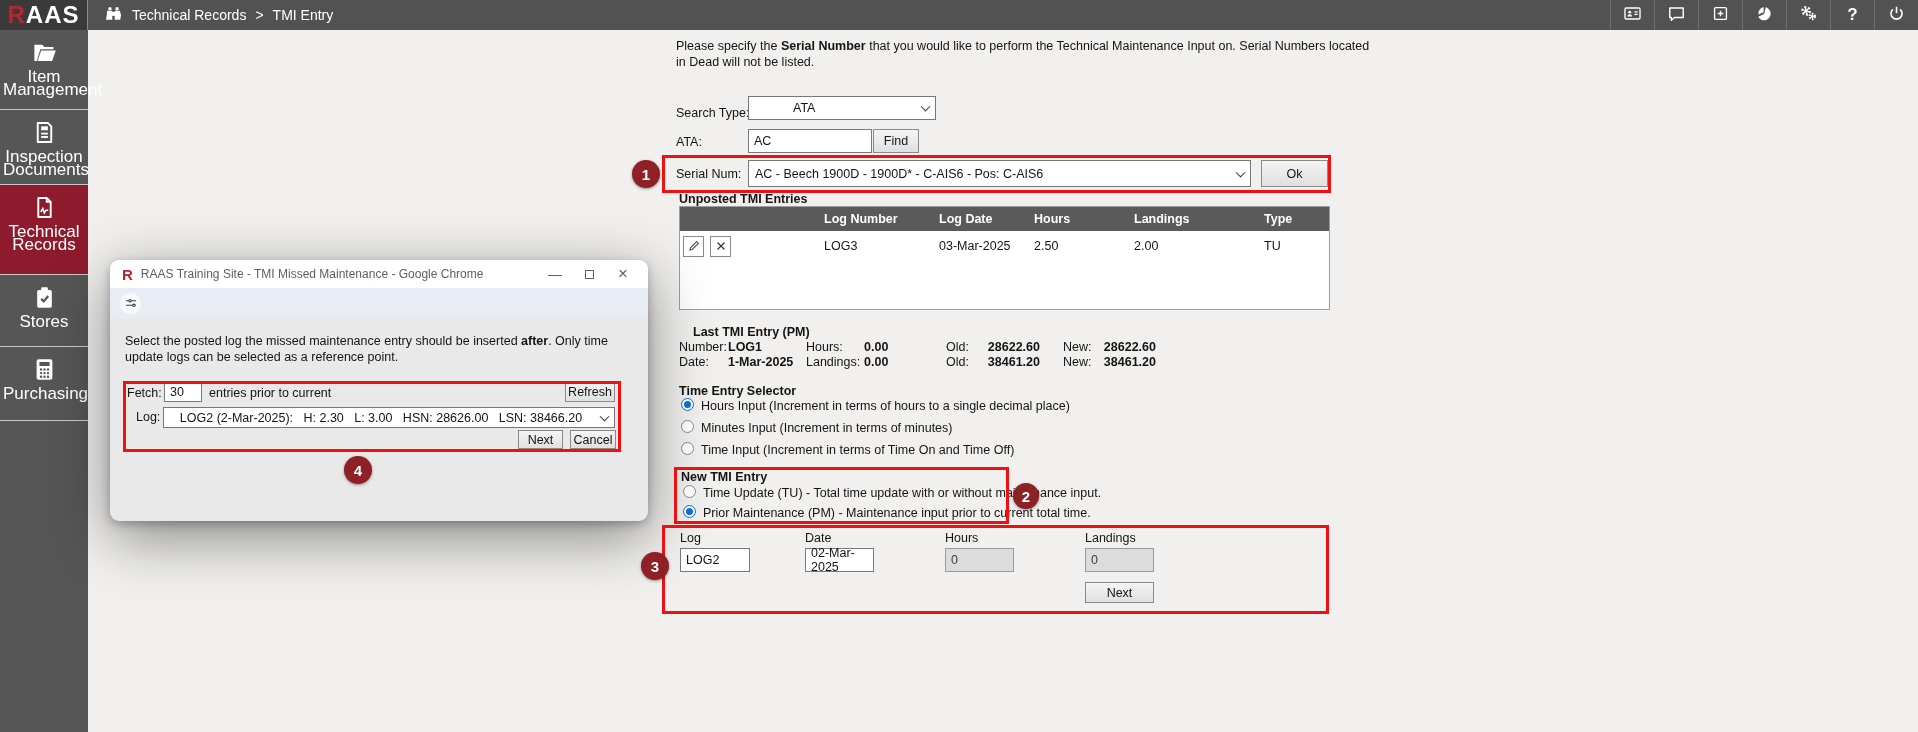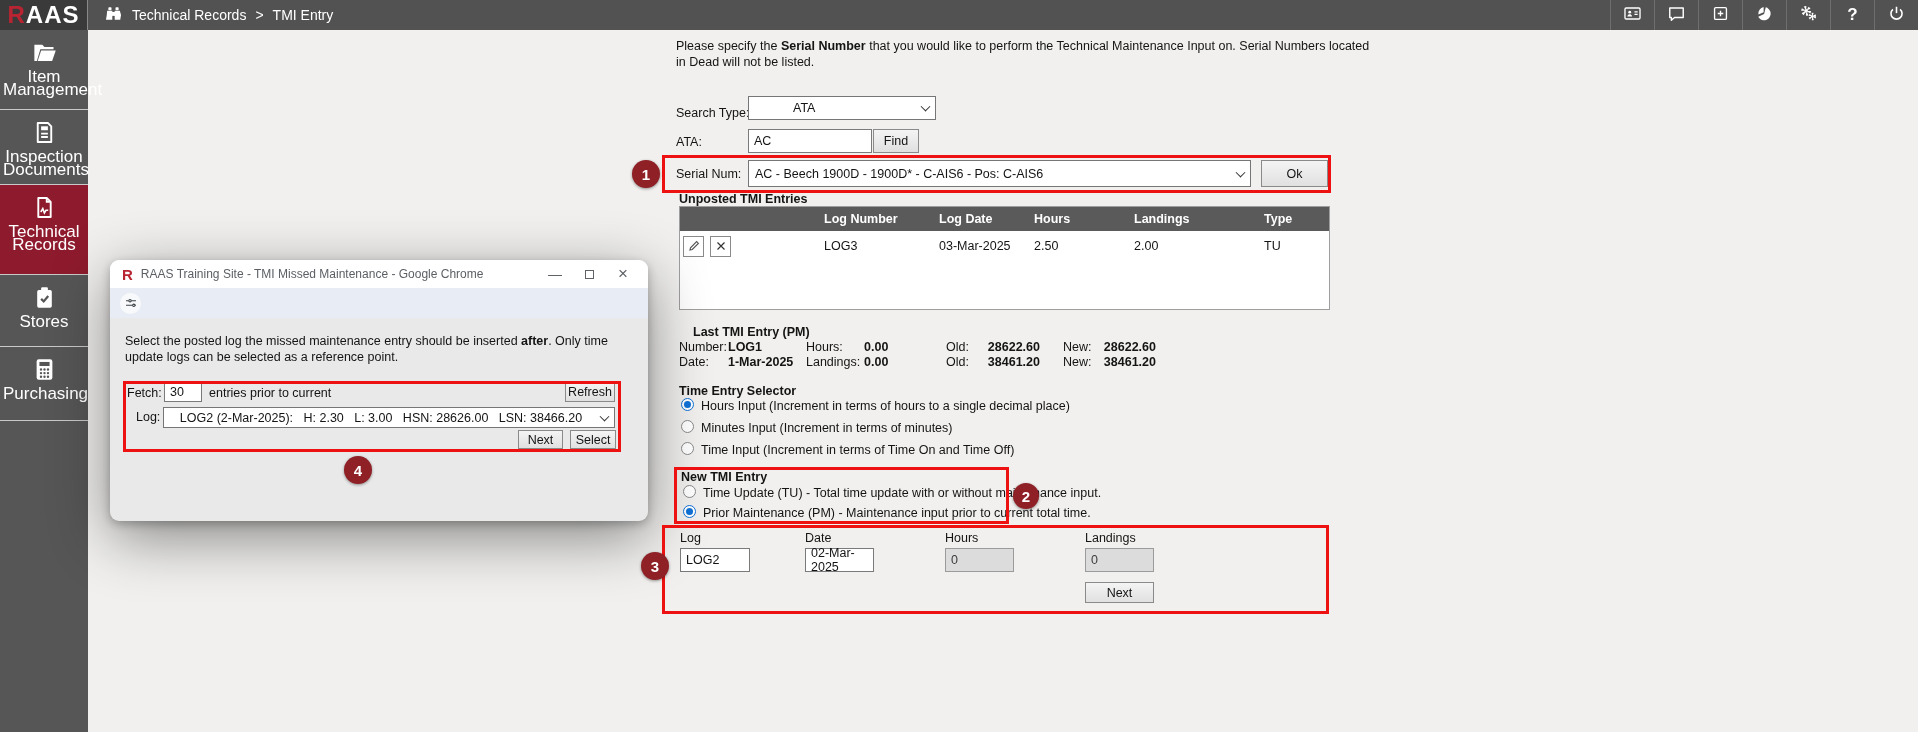--- a/index.html
+++ b/index.html
@@ -323,21 +323,21 @@
       <span>30</span>
     </div>
   <span class="lbl" style="left:99px; top:126px;">entries prior to current</span>
   <div class="btn" style="left:455px; top:122px; width:50px; height:20px;">Refresh</div>
   <span class="lbl" style="left:26px; top:150px;">Log:</span>
   <div class="sel" style="left:53px; top:147px; width:452px; height:21px; justify-content:center; ">
     <span class="pre">LOG2 (2-Mar-2025):   H: 2.30   L: 3.00   HSN: 28626.00   LSN: 38466.20</span>
       <span class="chev"></span>
   </div>
   <div class="btn" style="left:408px; top:170px; width:45px; height:19px;">Next</div>
-  <div class="btn" style="left:460px; top:170px; width:46px; height:19px;">Select</div>
+  <div class="btn" style="left:460px; top:170px; width:46px; height:19px;">Cancel</div>
 </div>
 
 <div class="ann-rect" style="left:662px; top:155px; width:669px; height:38px;"></div>
 <div class="ann-rect" style="left:674px; top:467px; width:335px; height:57px;"></div>
 <div class="ann-rect" style="left:662px; top:525px; width:667px; height:89px;"></div>
 <div class="ann-rect" style="left:123px; top:381px; width:498px; height:71px;"></div>
 <div class="ann-circle" style="left:632px; top:160px;">1</div>
 <div class="ann-circle" style="left:1013px; top:483px; width:26px; height:26px;">2</div>
 <div class="ann-circle" style="left:641px; top:552px;">3</div>
 <div class="ann-circle" style="left:344px; top:456px;">4</div>

